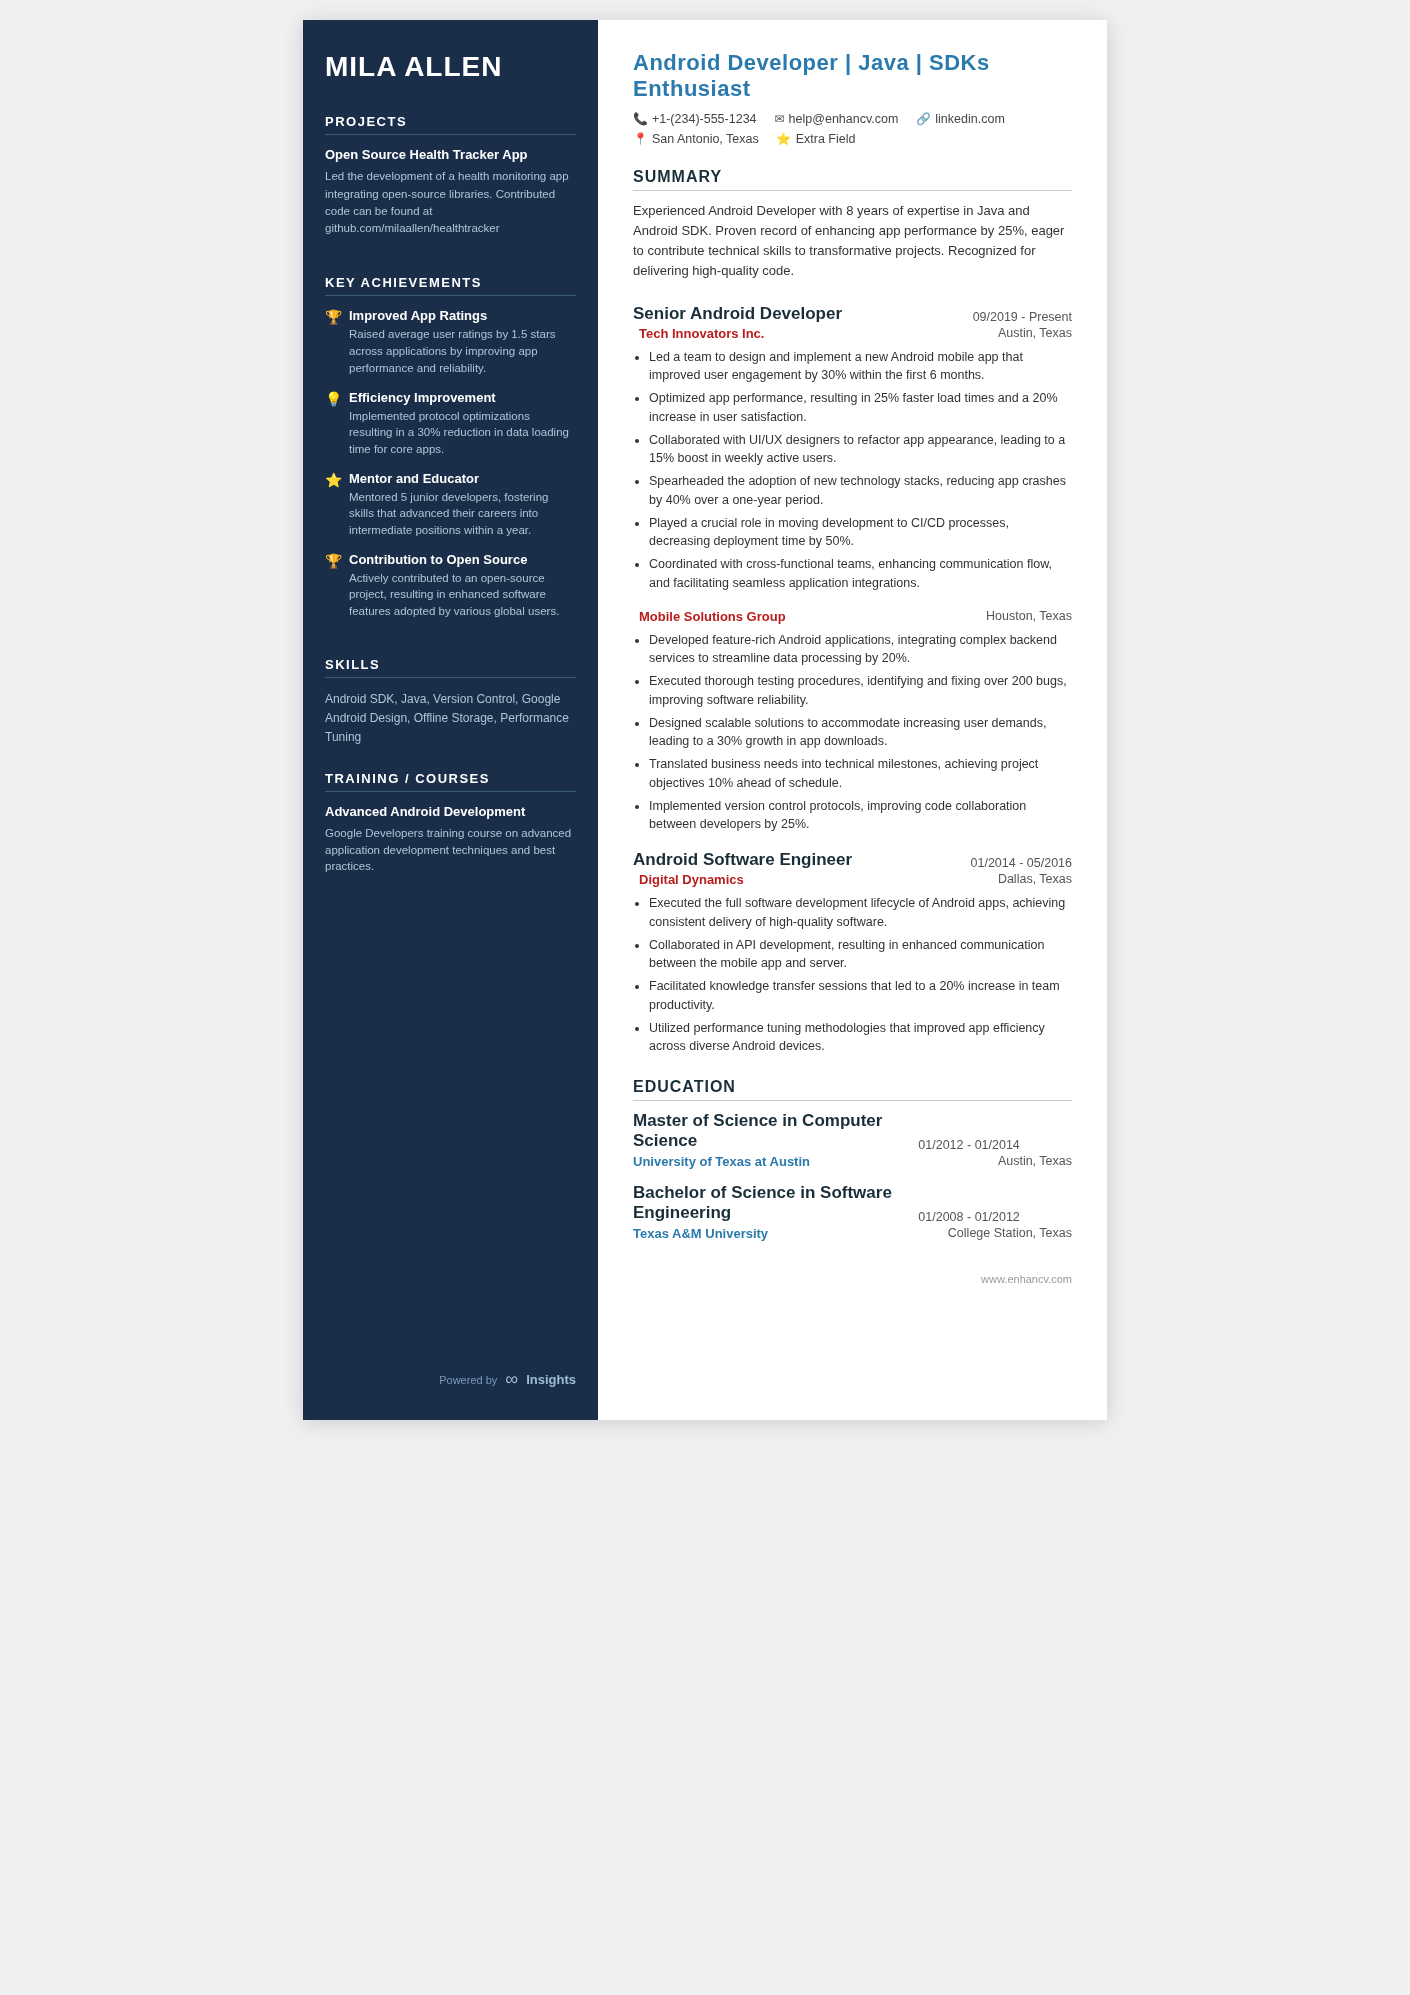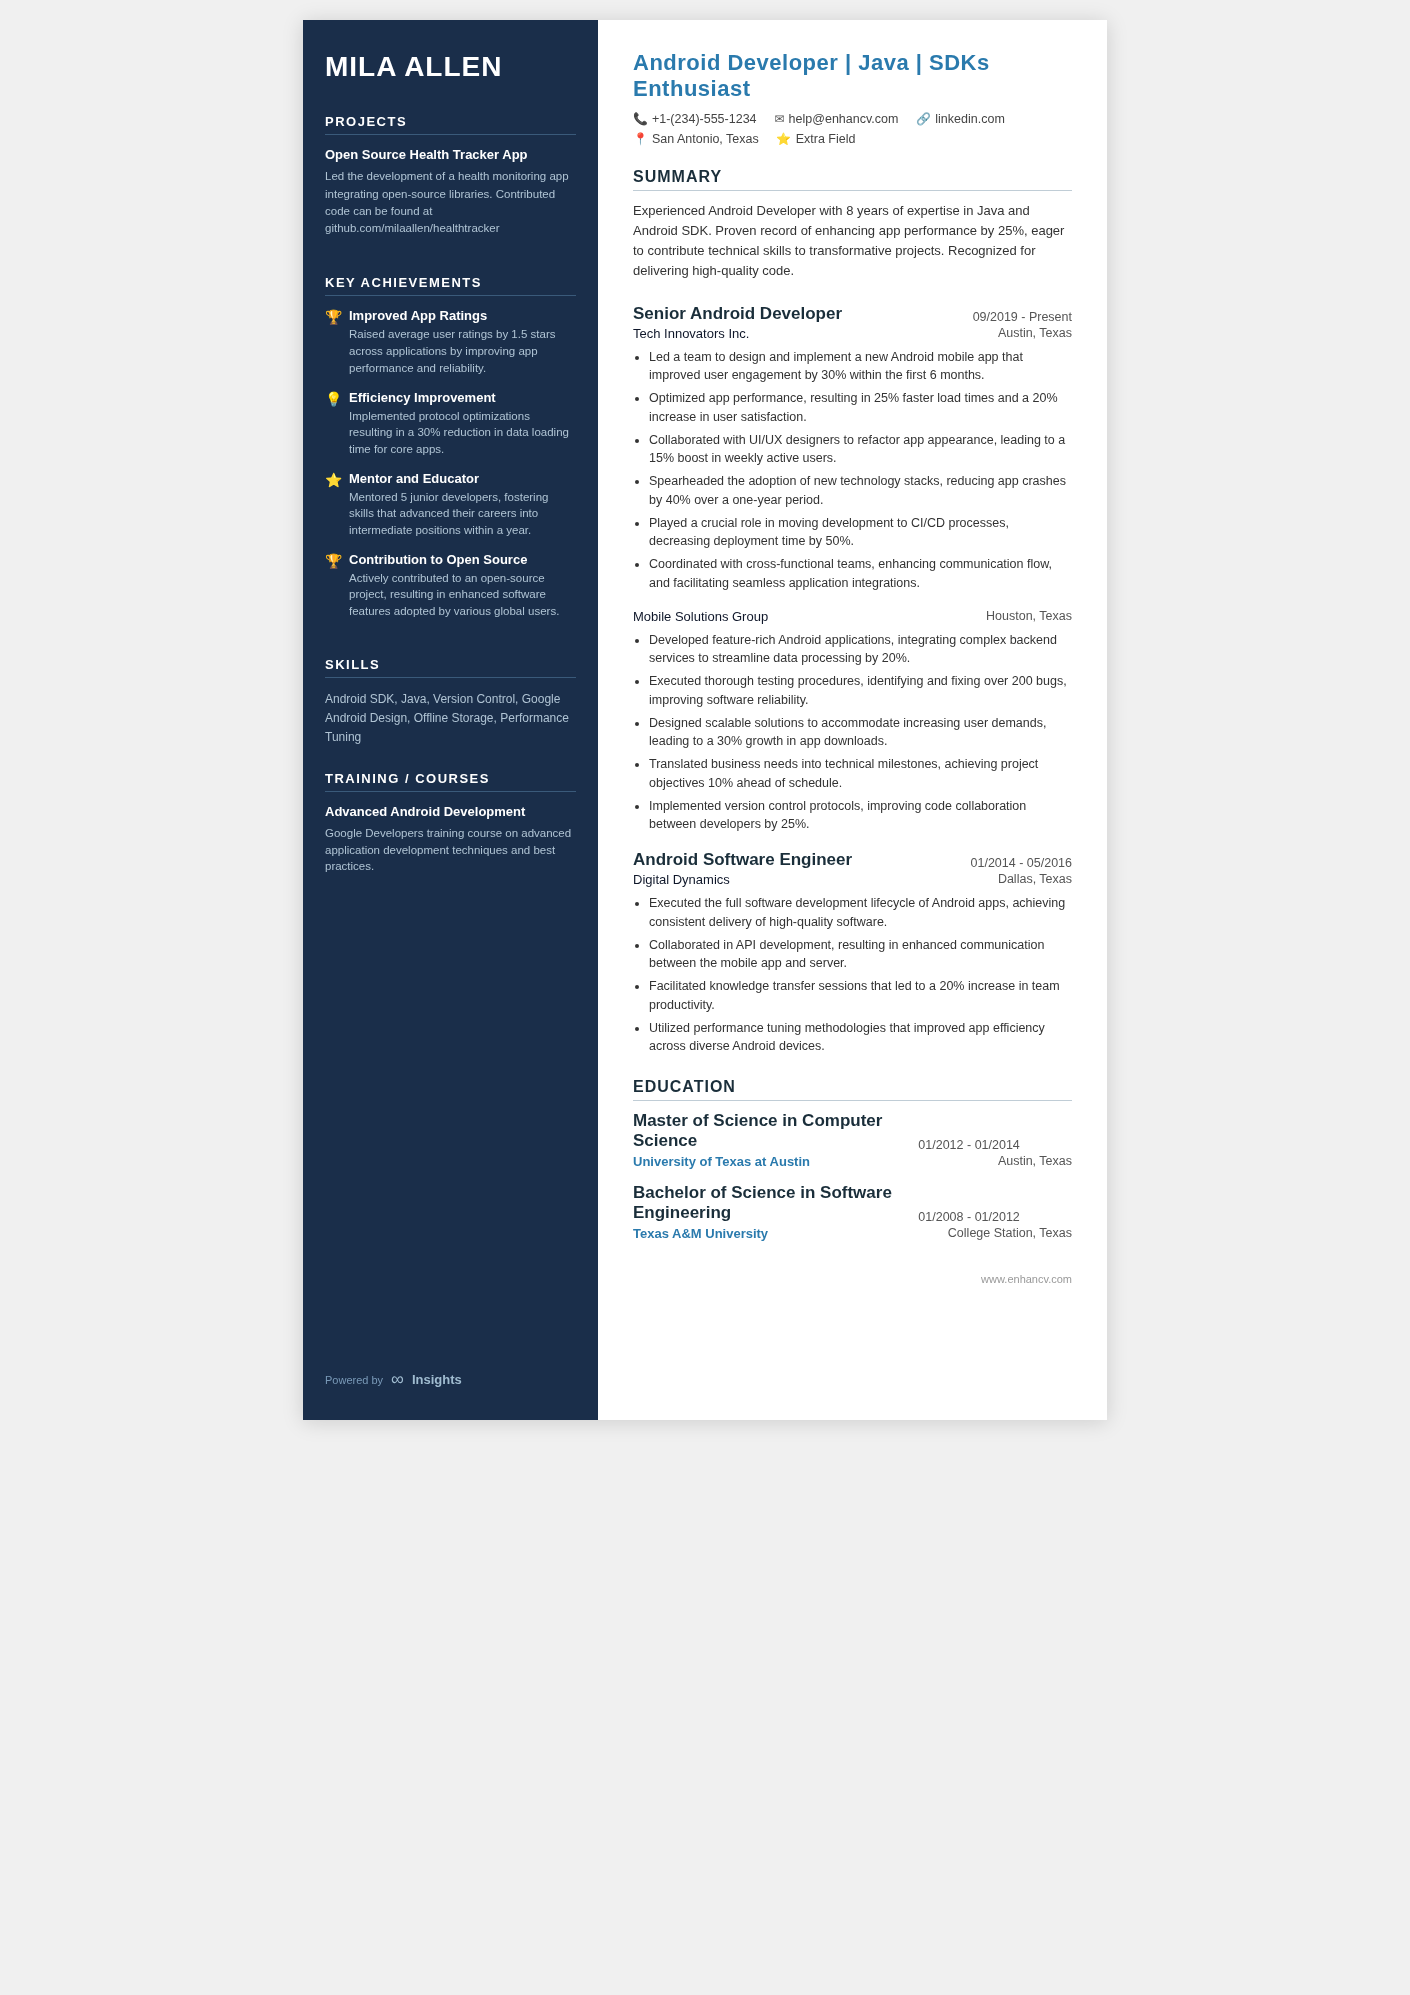--- a/index.html
+++ b/index.html
@@ -110,20 +110,21 @@
       line-height: 1.45;
     }
     .sidebar-footer {
       margin-top: auto;
       padding-top: 20px;
       display: flex;
       align-items: center;
       gap: 8px;
       font-size: 11px;
       color: #7a9ab8;
+      justify-content: flex-end;
     }
     .powered-by-text {
       font-size: 11px;
       color: #7a9ab8;
     }
     .enhancv-logo {
       font-size: 13px;
       color: #a0bcd0;
       font-weight: 600;
     }
@@ -196,22 +197,23 @@
       font-weight: 400;
       white-space: nowrap;
     }
     .exp-sub {
       display: flex;
       justify-content: space-between;
       margin-bottom: 7px;
     }
     .exp-company {
       font-size: 13px;
-      font-weight: 400;
-      color: #0f172a;
+      font-weight: 700;
+      color: #b91c1c;
+      margin-left: 6px;
     }
     .exp-location {
       font-size: 12.5px;
       color: #555;
     }
     .exp-bullets {
       margin-left: 16px;
       margin-bottom: 16px;
     }
     .exp-bullets li {

